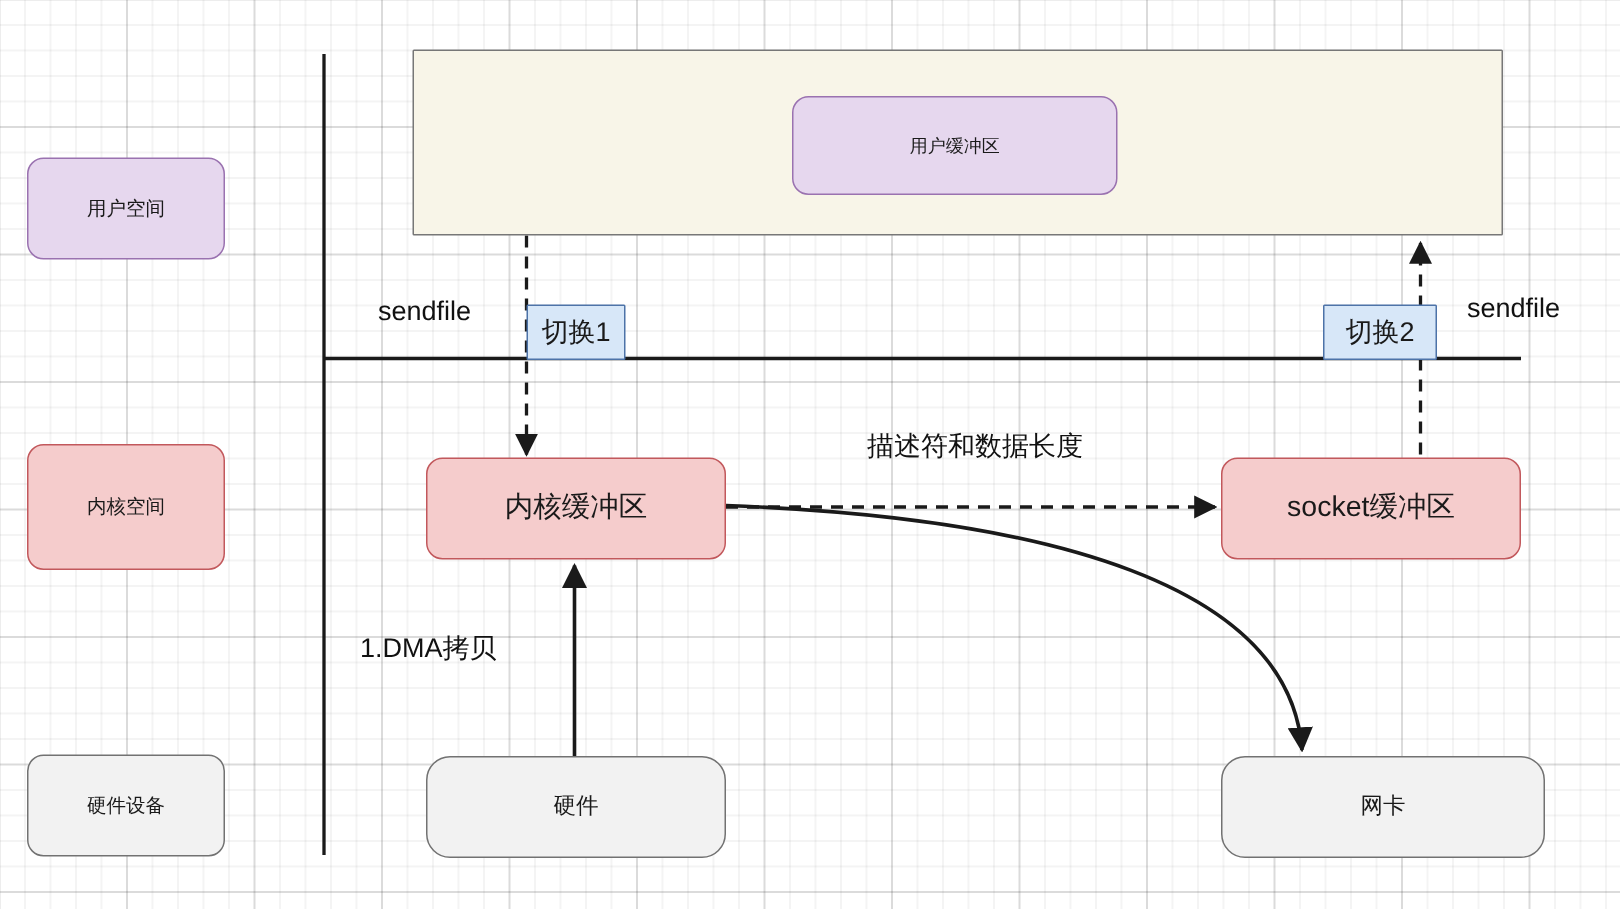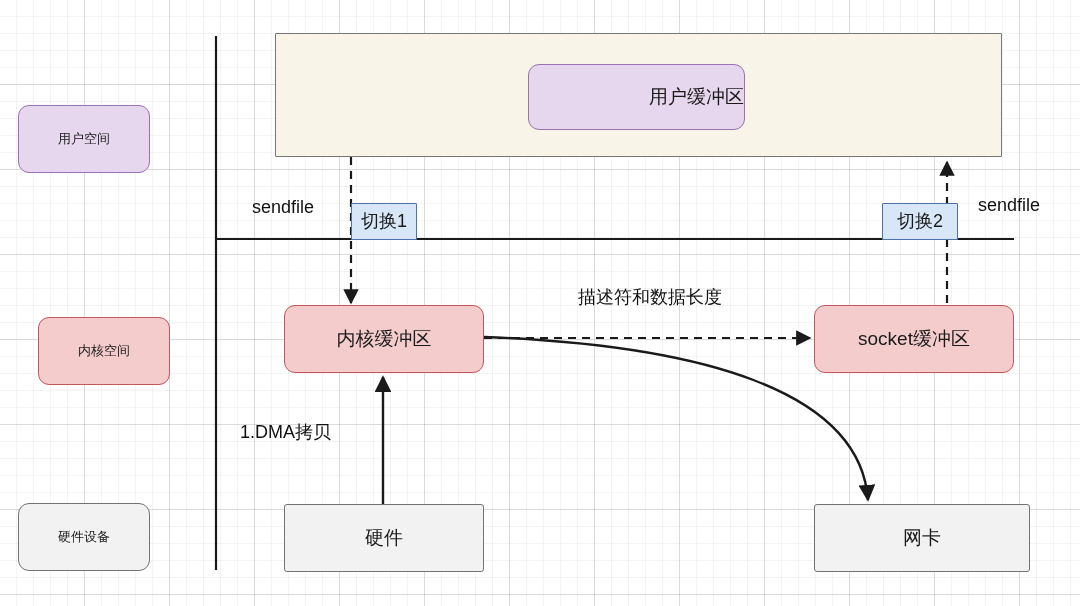--- a/index.html
+++ b/index.html
@@ -65,34 +65,33 @@
   }
   .userspace-band {
     background: #f8f5e8;
     border: 1.3px solid #777777;
     border-radius: 1px;
   }
   .box-user-buffer {
     background: #e6d7ee;
     border: 1.3px solid #9a72b0;
     border-radius: 11px;
-    font-size: 19px;
-    justify-content: flex-end;
+    font-size: 12px;
   }
   .box-kernel {
     background: #f5cccc;
     border: 1.3px solid #c2585c;
     border-radius: 11px;
     font-size: 19px;
   }
   .box-hw {
     background: #f2f2f2;
     border: 1.3px solid #727272;
-    border-radius: 3px;
-    font-size: 19px;
+    border-radius: 16px;
+    font-size: 15px;
   }
   .switch-box {
     background: #d7e7f8;
     border: 1.3px solid #4d73a8;
     border-radius: 1px;
     font-size: 18px;
     align-items: center;
   }
   .edge-label {
     position: absolute;
@@ -133,21 +132,21 @@
 
     <path d="M 484 337 C 700 345, 860 390, 868 500" fill="none" stroke="#1a1a1a" stroke-width="2.4" marker-end="url(#arrow-solid)"></path>
   </svg>
 
   <div class="node userspace-band" style="left:275px; top:33px; width:727px; height:124px;"></div>
 
   <div class="node lane-label lane-user" style="left:18px; top:105px; width:132px; height:68px;">
     <span>用户空间</span>
   </div>
 
-  <div class="node lane-label lane-kernel" style="left:18px; top:317px; width:132px; height:68px;margin-left:20px;">
+  <div class="node lane-label lane-kernel" style="left:18px; top:296px; width:132px; height:84px;">
     <span>内核空间</span>
   </div>
 
   <div class="node lane-label lane-hw" style="left:18px; top:503px; width:132px; height:68px;">
     <span>硬件设备</span>
   </div>
 
   <div class="node box-user-buffer" style="left:528px; top:64px; width:217px; height:66px;">
     <span>用户缓冲区</span>
   </div>

